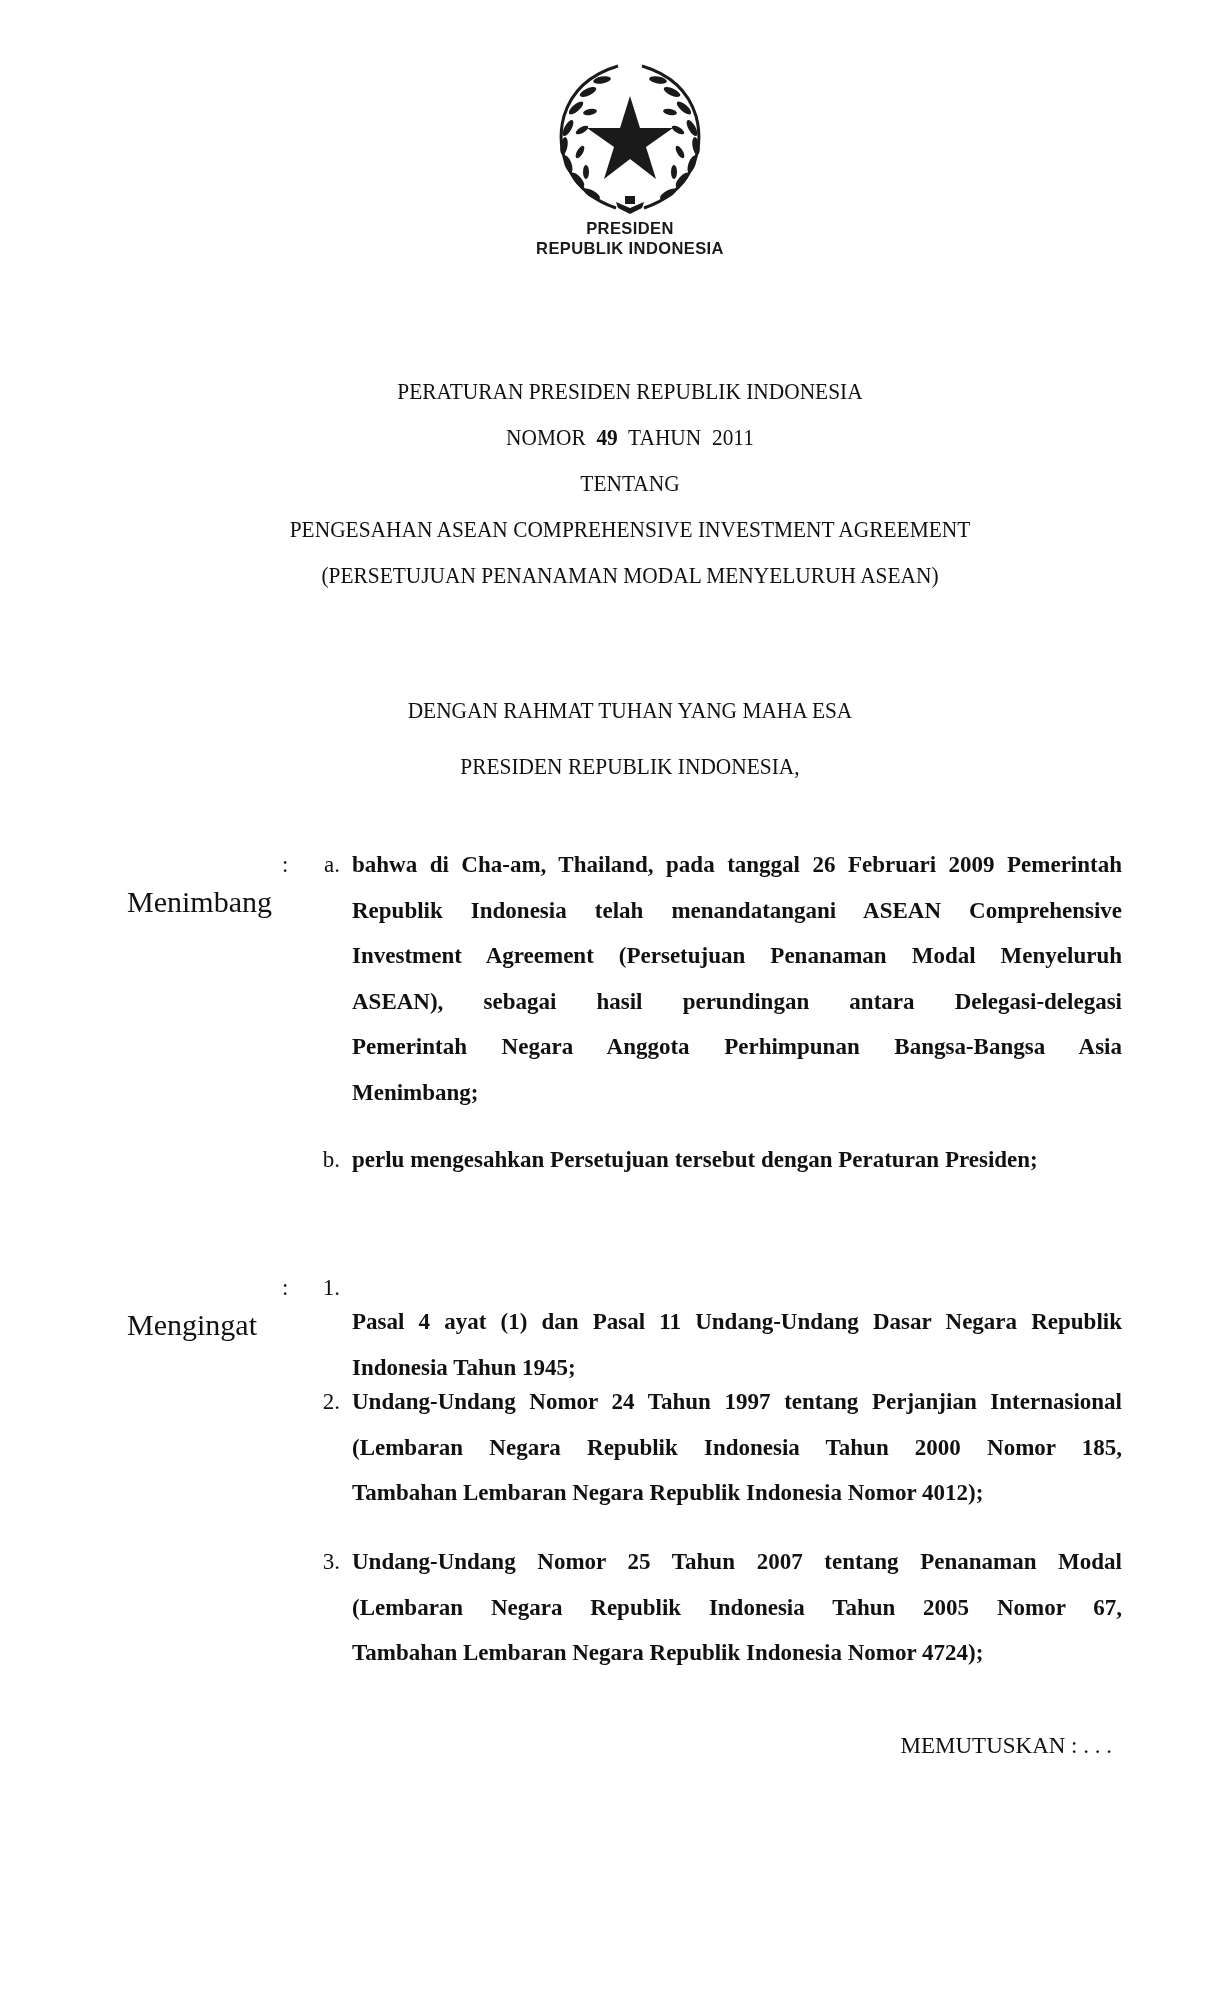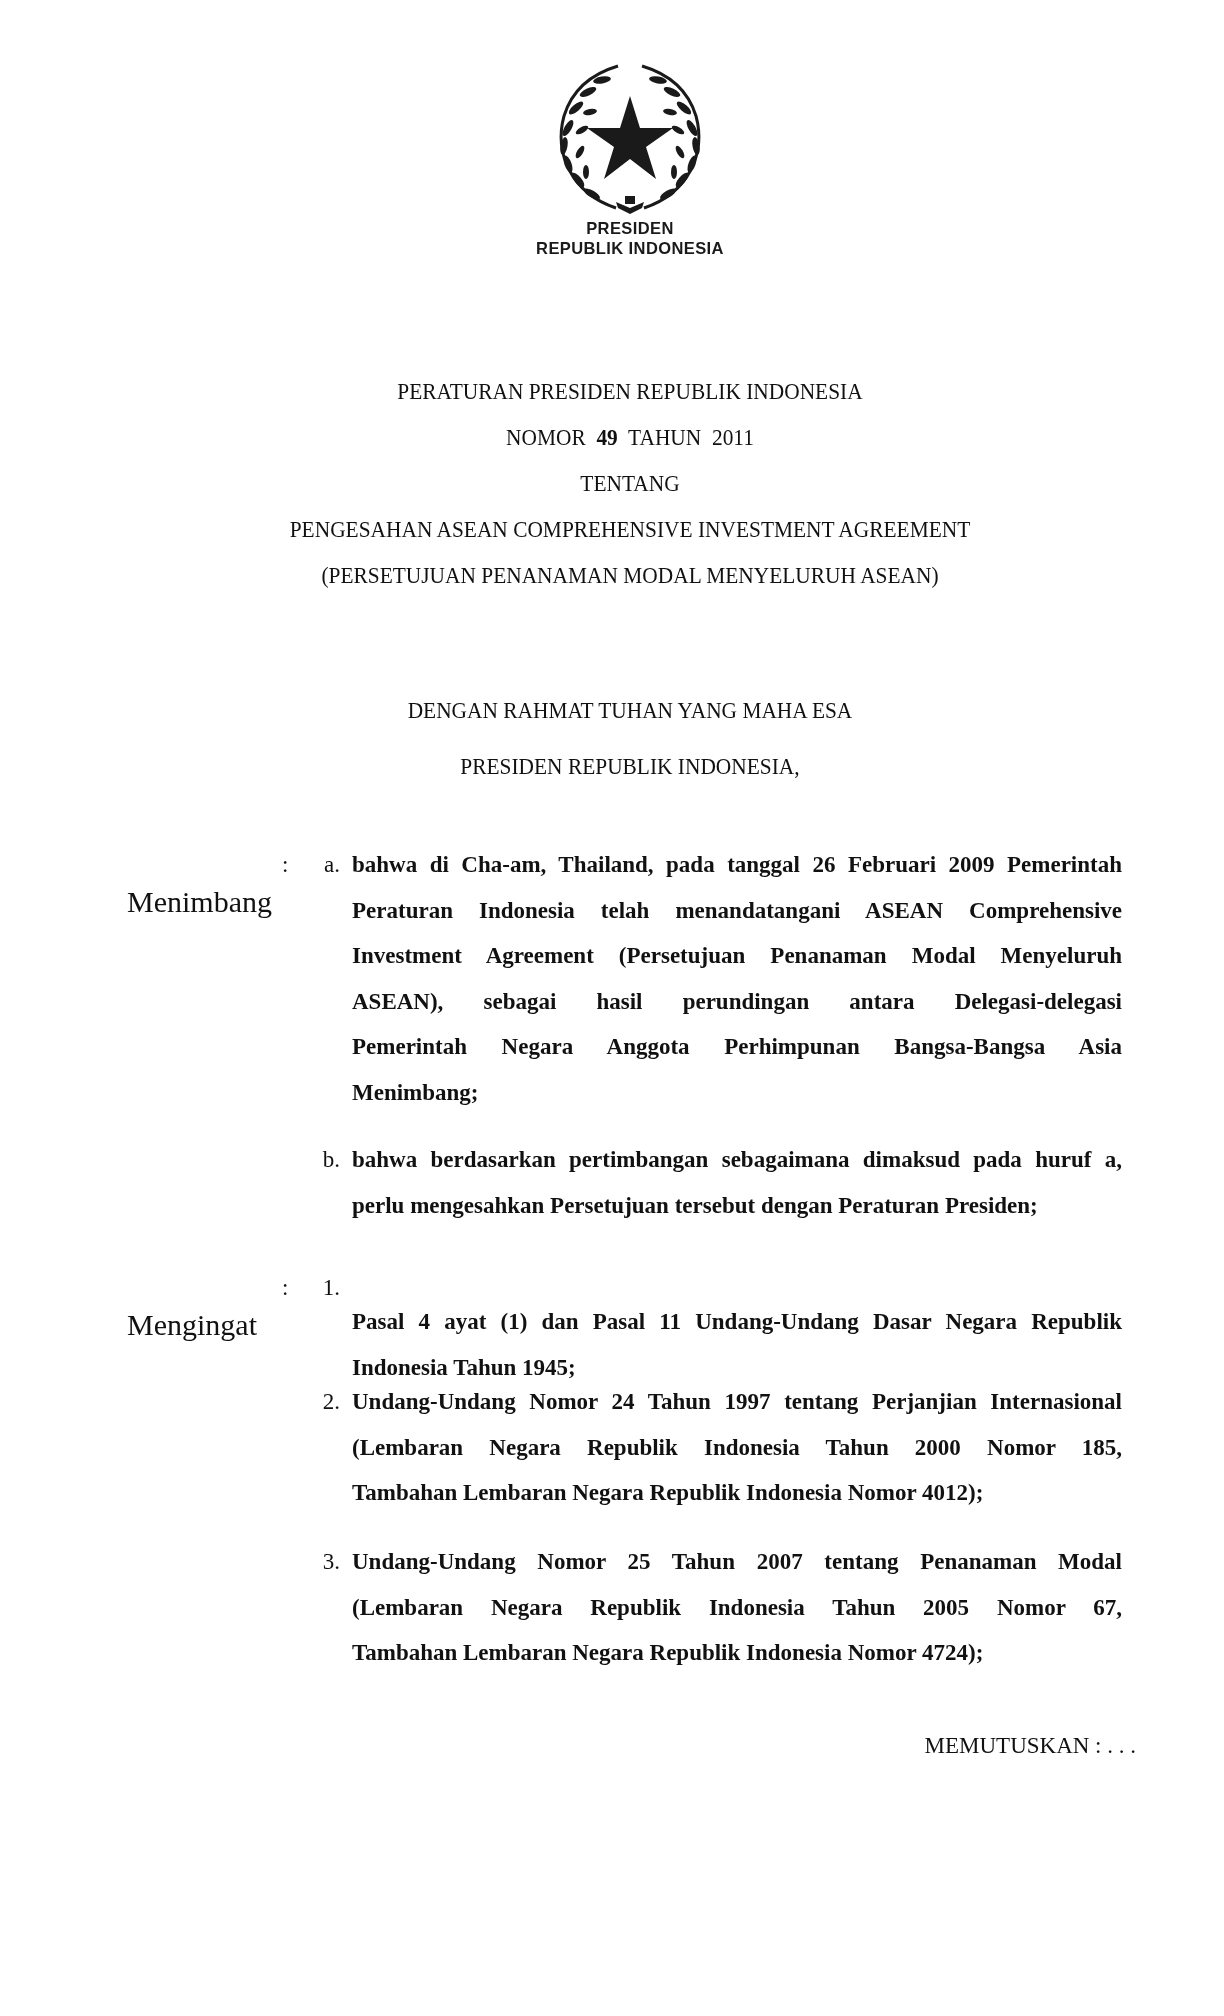--- a/index.html
+++ b/index.html
@@ -26,21 +26,21 @@
   }
   .colon { position: absolute; left: 282px; font-size: 23px; line-height: 28px; }
   .marker { position: absolute; width: 34px; text-align: right; font-size: 23px; line-height: 28px; left: 306px; }
   .para {
     position: absolute; left: 352px; width: 770px;
     font-size: 23px; line-height: 45.5px; text-align: justify;
   }
   .para .ln { display: block; text-align: justify; text-align-last: justify; height: 45.5px; white-space: nowrap; overflow: visible; font-weight: bold; }
   .para .ln.last { text-align-last: left; }
   .memutuskan {
-    position: absolute; right: 88px; top: 1732px;
+    position: absolute; right: 112px; top: 1732px;
     font-size: 23px; line-height: 28px; white-space: nowrap;
   }
 </style>
 </head>
 <body>
 
 <div class="logo-wrap">
   <svg class="emblem" viewBox="0 0 168 160">
 
     <g fill="none" stroke="#1a1a1a" stroke-width="3">
@@ -98,30 +98,29 @@
 
 <div class="center-line title-line" style="top:697px;">DENGAN RAHMAT TUHAN YANG MAHA ESA</div>
 <div class="center-line title-line" style="top:753px;">PRESIDEN REPUBLIK INDONESIA,</div>
 
 <div class="label" style="top:851px;">Menimbang</div>
 <div class="colon" style="top:851px;">:</div>
 
 <div class="marker" style="top:851px;">a.</div>
 <div class="para" style="top:842px;">
   <span class="ln">bahwa di Cha-am, Thailand, pada tanggal 26 Februari 2009 Pemerintah</span>
-  <span class="ln">Peraturan Indonesia telah menandatangani ASEAN Comprehensive</span>
+  <span class="ln">Republik Indonesia telah menandatangani ASEAN Comprehensive</span>
   <span class="ln">Investment Agreement (Persetujuan Penanaman Modal Menyeluruh</span>
   <span class="ln">ASEAN), sebagai hasil perundingan antara Delegasi-delegasi</span>
   <span class="ln">Pemerintah Negara Anggota Perhimpunan Bangsa-Bangsa Asia</span>
   <span class="ln last">Menimbang;</span>
 </div>
 
 <div class="marker" style="top:1146px;">b.</div>
 <div class="para" style="top:1137px;">
-  <span class="ln">bahwa berdasarkan pertimbangan sebagaimana dimaksud pada huruf a,</span>
   <span class="ln last">perlu mengesahkan Persetujuan tersebut dengan Peraturan Presiden;</span>
 </div>
 
 <div class="label" style="top:1274px;">Mengingat</div>
 <div class="colon" style="top:1274px;">:</div>
 
 <div class="marker" style="top:1274px;">1.</div>
 <div class="para" style="top:1299px;">
   <span class="ln">Pasal 4 ayat (1) dan Pasal 11 Undang-Undang Dasar Negara Republik</span>
   <span class="ln last">Indonesia Tahun 1945;</span>

